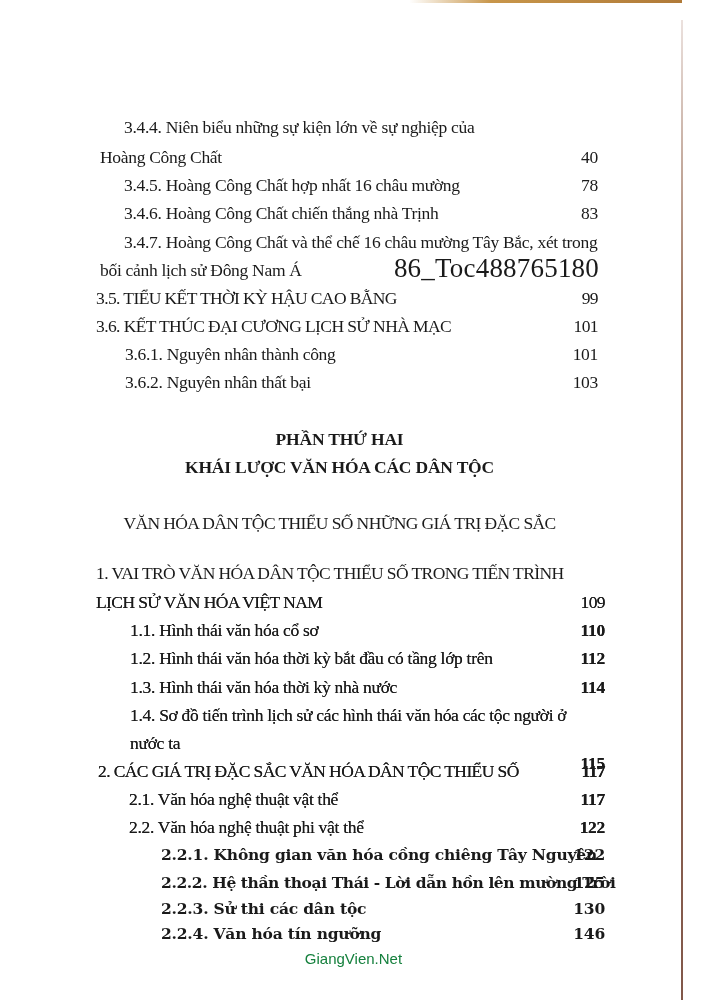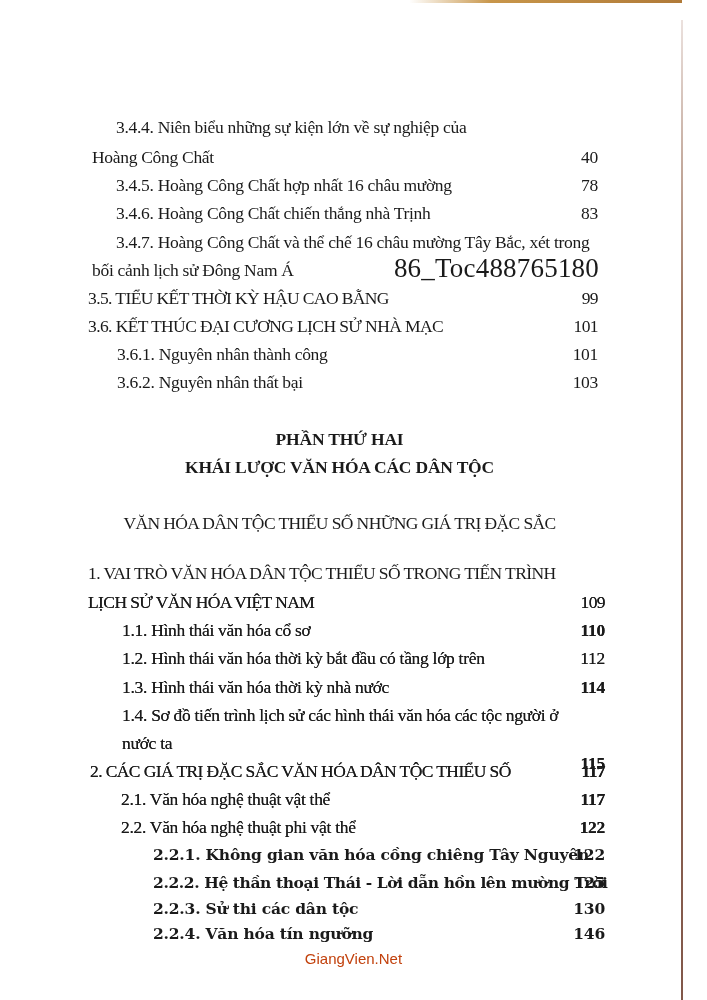--- a/index.html
+++ b/index.html
@@ -40,21 +40,21 @@
     }
     .row {
       position: absolute;
       font-size: 17.5px;
       line-height: 24px;
       white-space: nowrap;
       letter-spacing: -0.3px;
     }
     .row .label {
       position: absolute;
-      left: 8px;
+      left: 16px;
       top: 0;
     }
     .row .page {
       position: absolute;
       top: 0;
       right: 0;
       text-align: right;
     }
     .caps {
       letter-spacing: -0.6px;
@@ -82,21 +82,21 @@
       letter-spacing: 0.2px;
     }
     .watermark {
       position: absolute;
       left: 0;
       width: 707px;
       top: 950px;
       text-align: center;
       font-family: "Liberation Sans", "DejaVu Sans", sans-serif;
       font-size: 15px;
-      color: #c2410c;
+      color: #15803d;
     }
   </style>
 </head>
 <body>
 
 <div class="page-edge-top"></div>
 <div class="page-edge-right"></div>
 
 <div class="toc">
 
@@ -159,21 +159,21 @@
     <span class="page" style="font-weight:normal;">109</span>
   </div>
 
   <div class="row bold" style="left:114px; top:618px; width:491px; font-weight:normal;">
     <span class="label">1.1. Hình thái văn hóa cổ sơ</span>
     <span class="page" style="font-weight:bold;">110</span>
   </div>
 
   <div class="row bold" style="left:114px; top:646px; width:491px; font-weight:normal;">
     <span class="label">1.2. Hình thái văn hóa thời kỳ bắt đầu có tầng lớp trên</span>
-    <span class="page" style="font-weight:normal;">112</span>
+    <span class="page" style="font-weight:bold;">112</span>
   </div>
 
   <div class="row bold" style="left:114px; top:675px; width:491px; font-weight:normal;">
     <span class="label">1.3. Hình thái văn hóa thời kỳ nhà nước</span>
     <span class="page" style="font-weight:bold;">114</span>
   </div>
 
   <div class="row bold" style="left:114px; top:703px; width:491px; font-weight:normal;">
     <span class="label">1.4. Sơ đồ tiến trình lịch sử các hình thái văn hóa các tộc người ở</span>
   </div>

